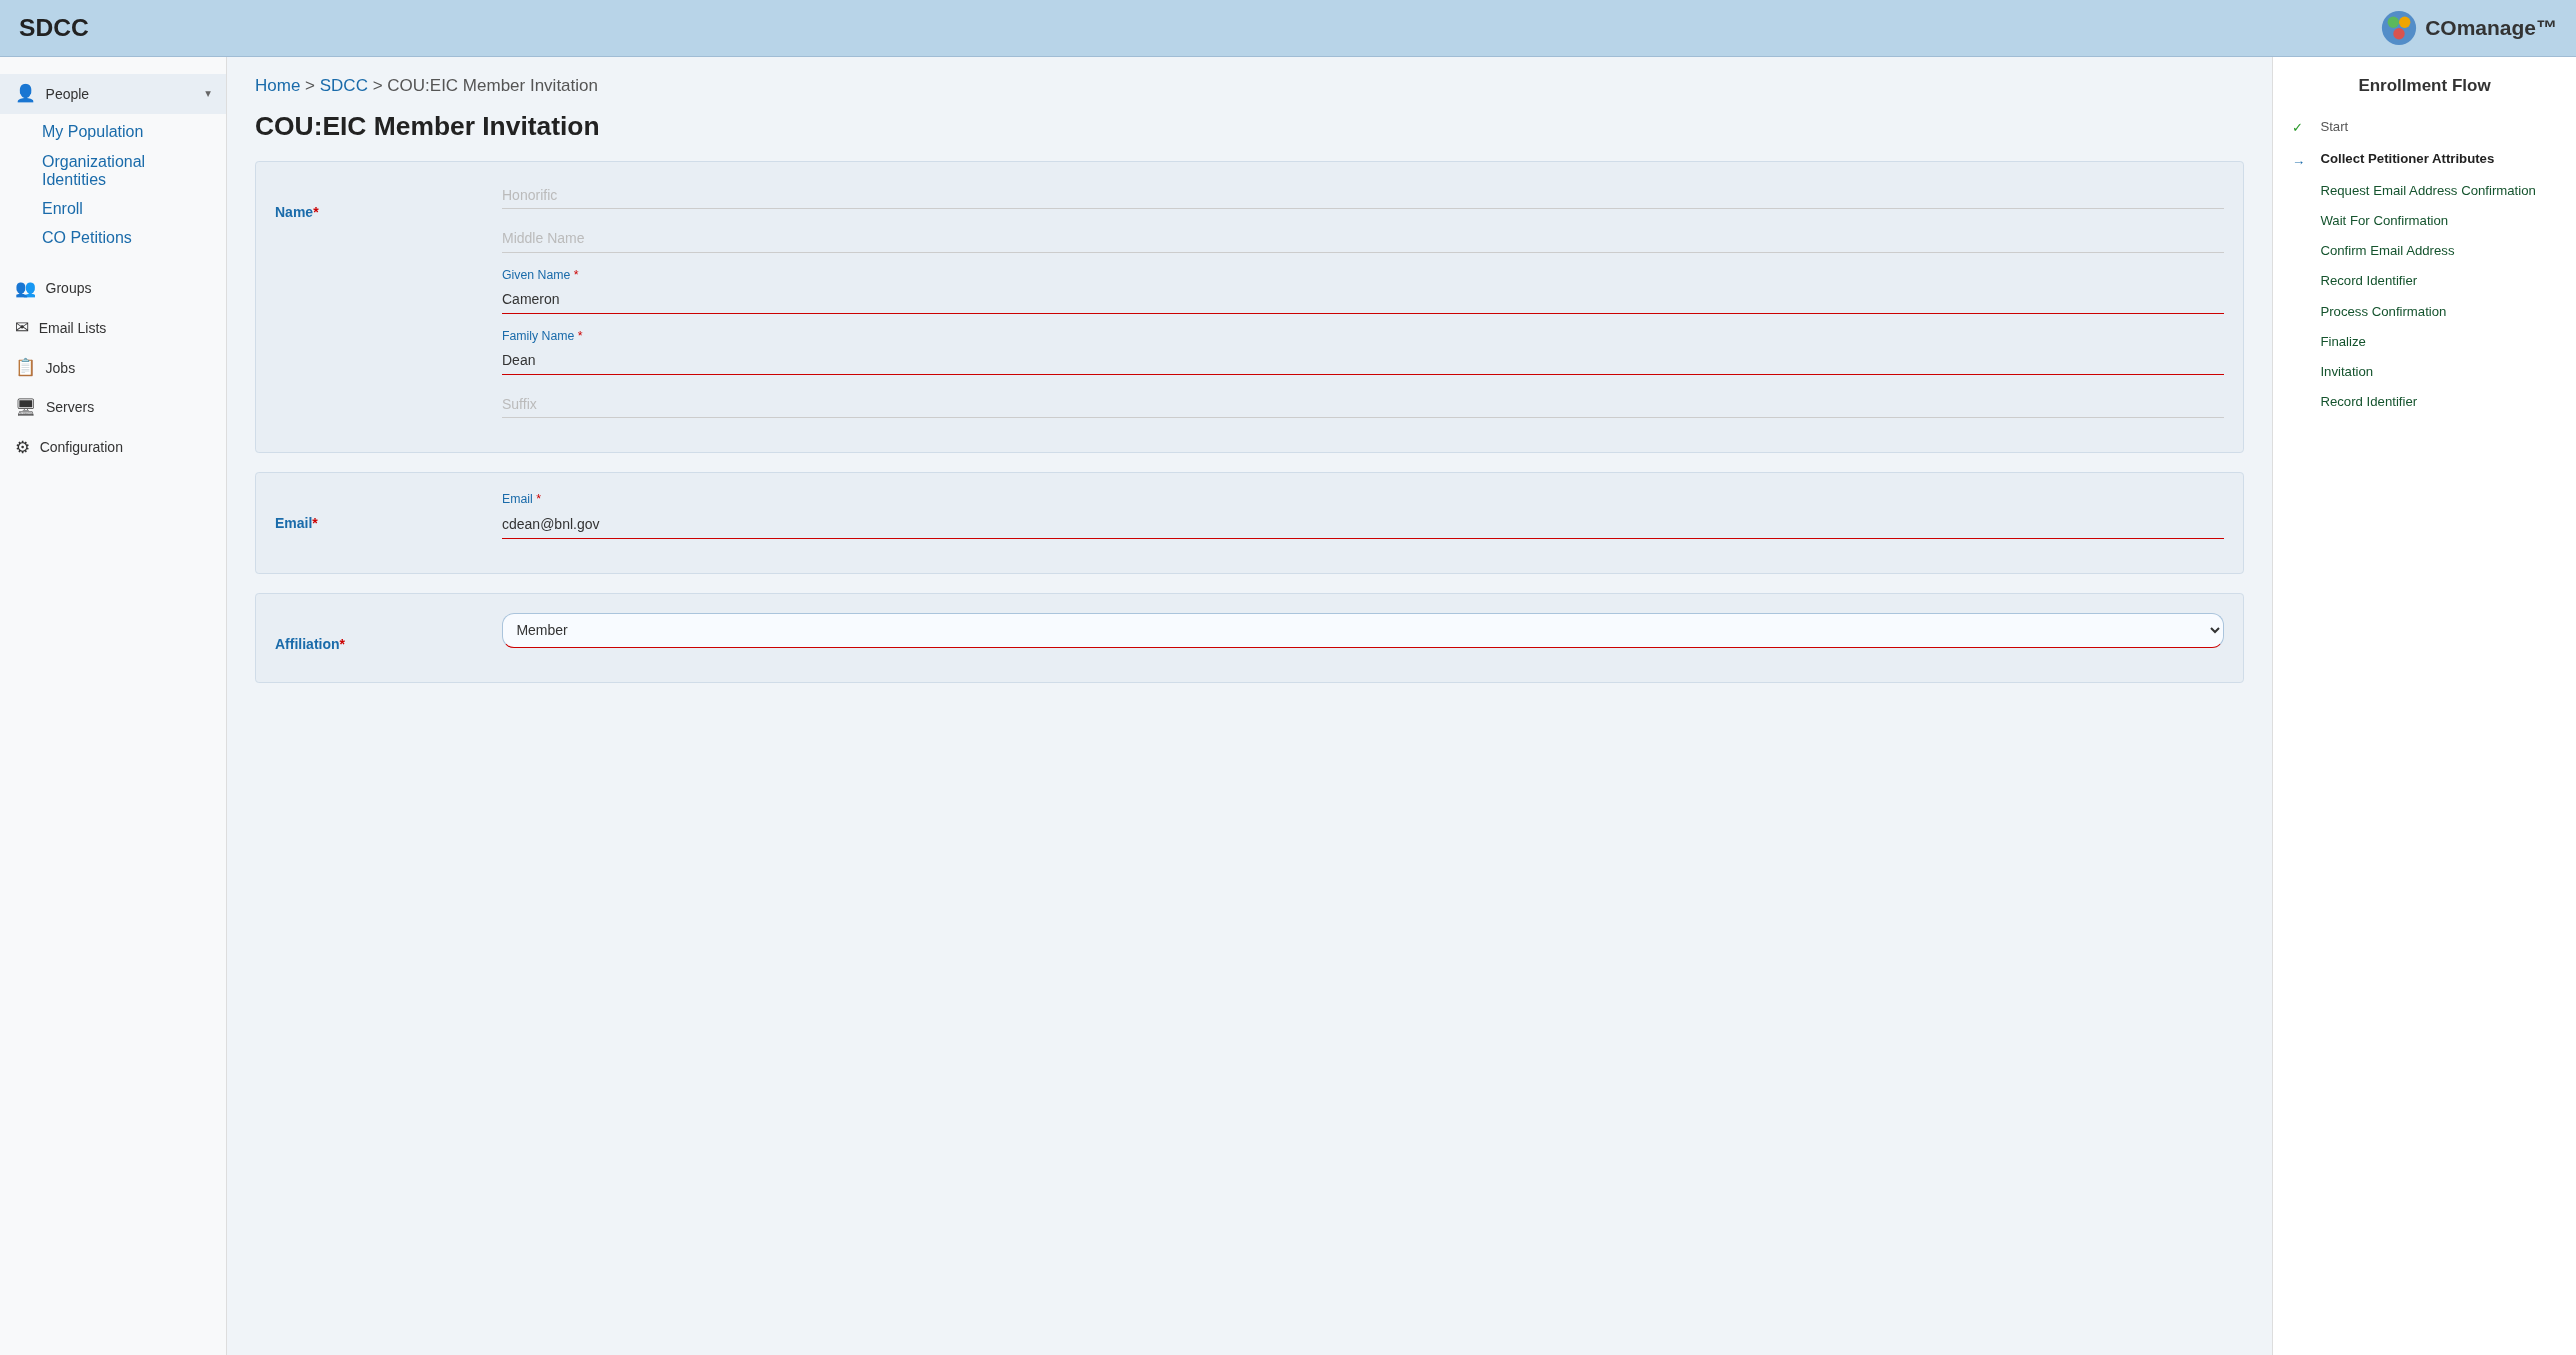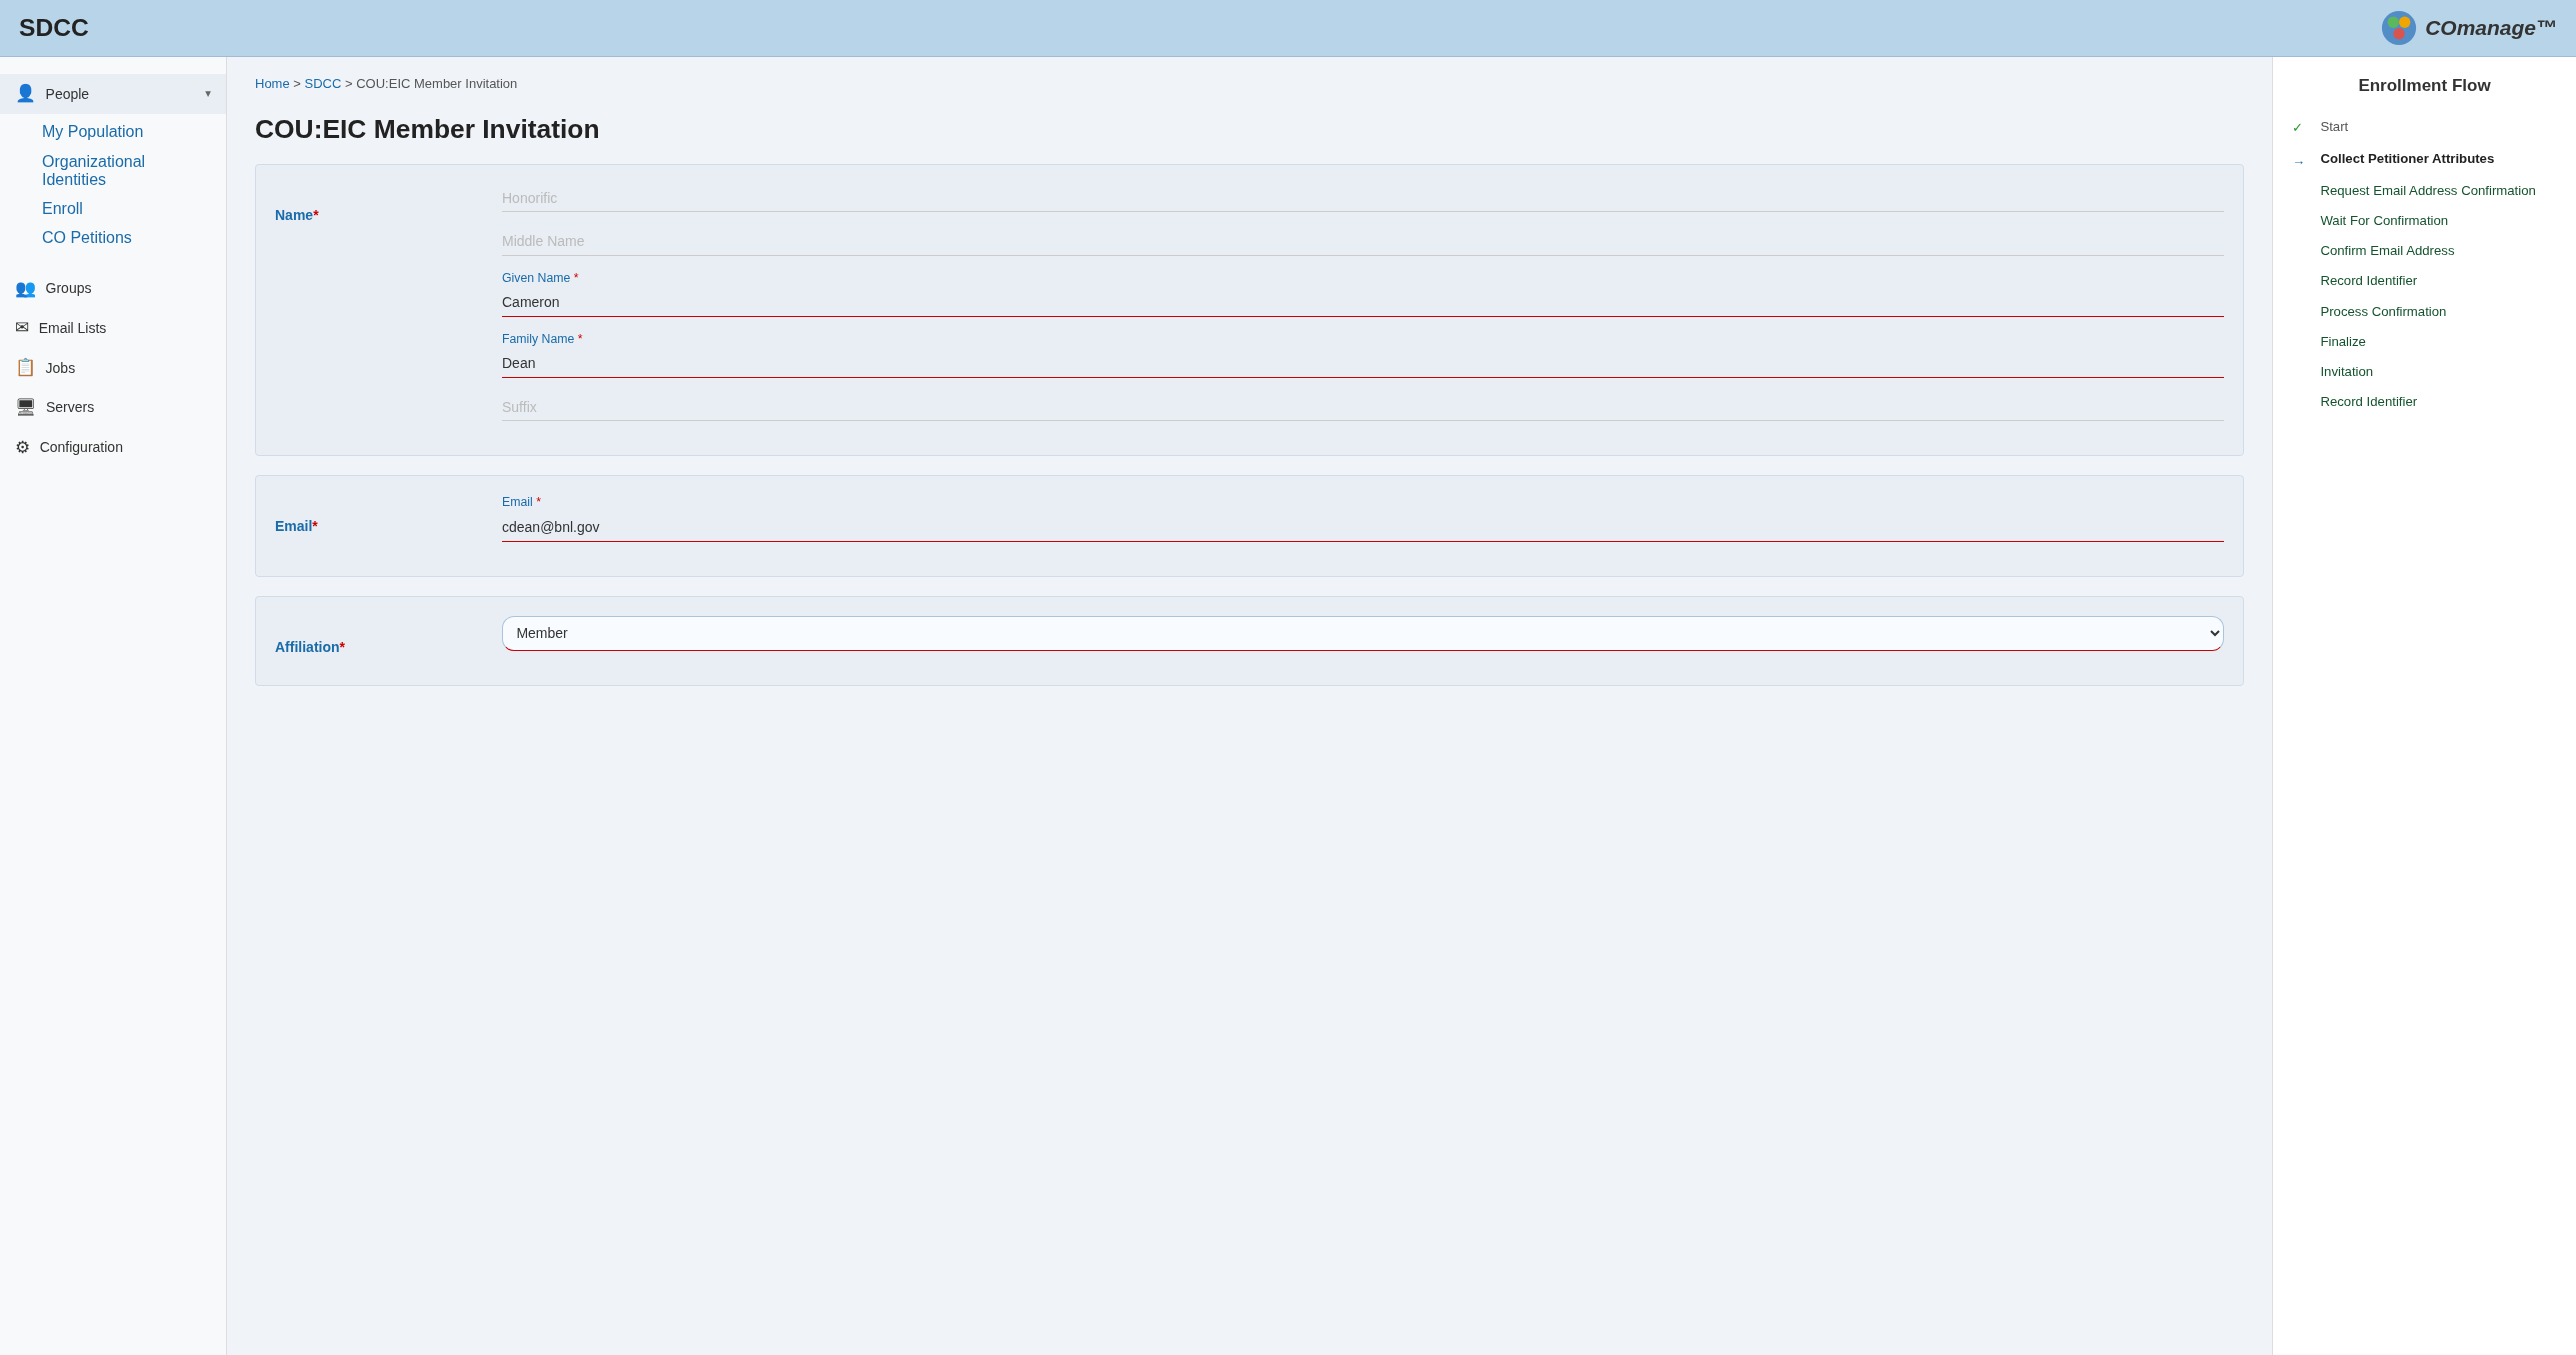--- a/index.html
+++ b/index.html
@@ -26,21 +26,20 @@
       gap: 7.6px;
     }
     .logo-icon {
       width: 38px;
       height: 38px;
     }
     .logo-text {
       font-size: 21px;
       font-weight: bold;
       color: #333;
-      font-style: italic;
     }
 
     
     .layout {
       display: flex;
       min-height: calc(100vh - 57px);
     }
 
     
     .sidebar {
@@ -94,23 +93,23 @@
 
     
     .main-content {
       flex: 1;
       padding: 19px 28px;
       background: #f0f4f8;
     }
 
     
     .breadcrumb {
-      font-size: 13px;
+      font-size: 17px;
       color: #555;
-      margin-bottom: 23px;
+      margin-bottom: 15px;
     }
     .breadcrumb a {
       color: #1a6baa;
       text-decoration: none;
     }
     .breadcrumb span { color: #555; }
 
     
     .page-title {
       font-size: 26.4px;

